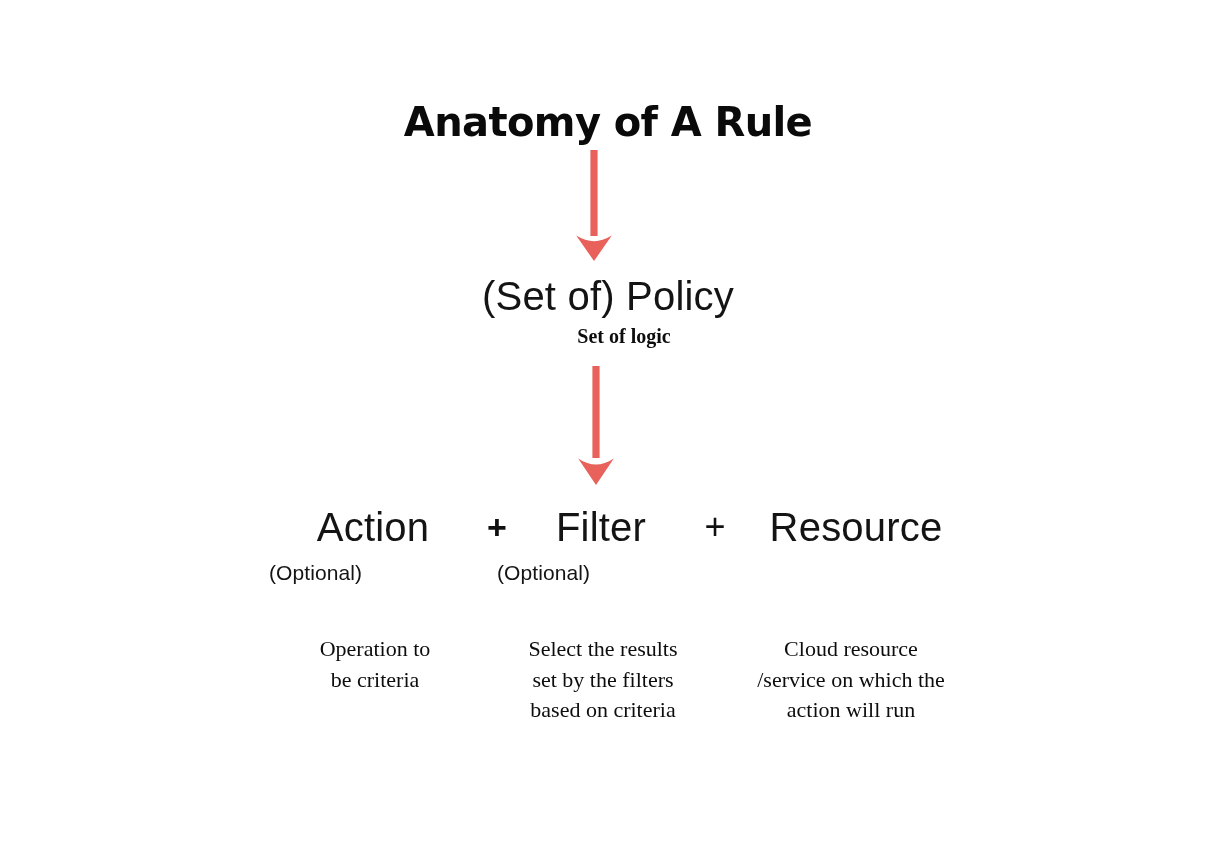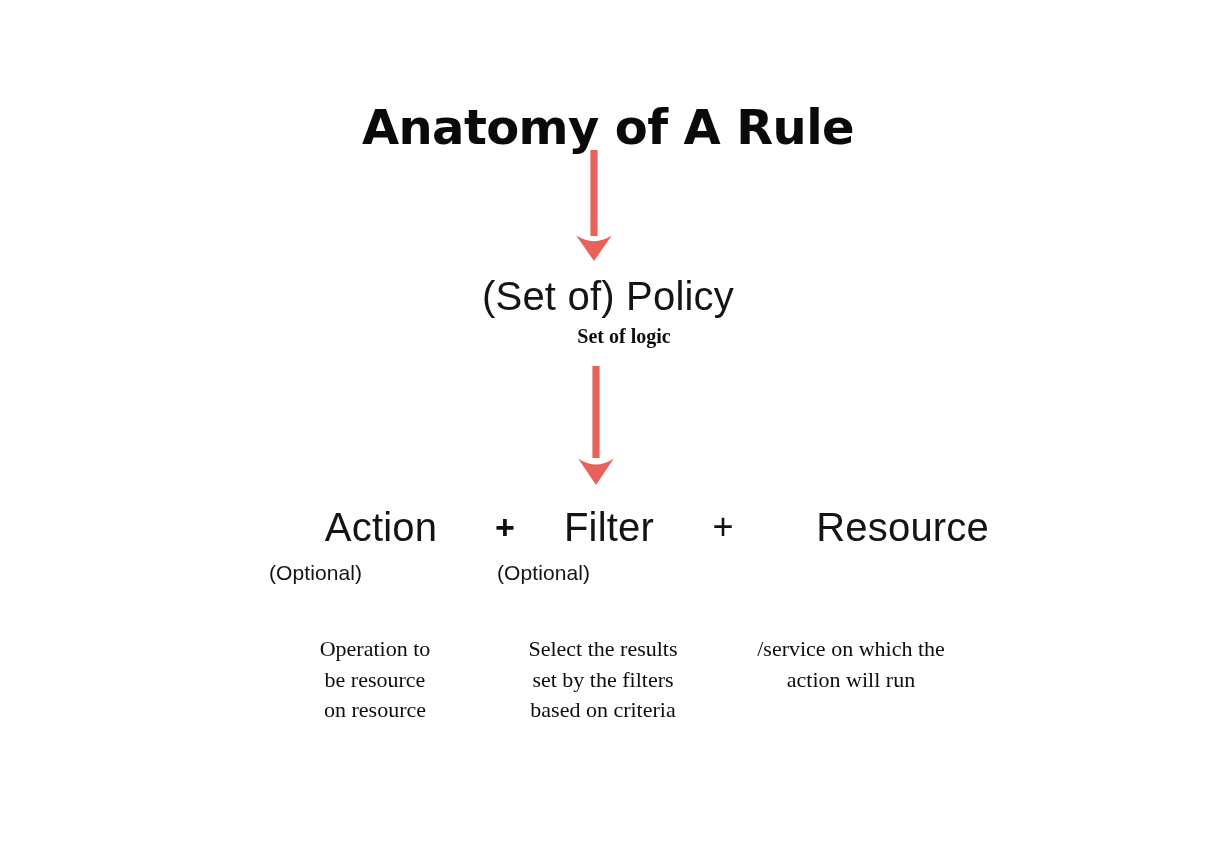--- a/index.html
+++ b/index.html
@@ -24,21 +24,21 @@
 
   
   .title {
     position: absolute;
     top: 99px;
     left: 0;
     width: 1216px;
     text-align: center;
     font-family: "DejaVu Sans", sans-serif;
     font-weight: 700;
-    font-size: 48px;
+    font-size: 40px;
     letter-spacing: -0.6px;
     color: #0a0a0a;
     white-space: nowrap;
   }
 
   
   .arrow {
     position: absolute;
   }
 
@@ -62,21 +62,21 @@
     font-weight: 700;
     font-size: 20px;
     color: #0d0d0d;
     white-space: nowrap;
     margin-left: 32px;
   }
 
   
   .terms-row {
     position: absolute;
-    left: 12px;
+    left: 4px;
     top: 501px;
     width: 1080px;
     height: 56px;
   }
   .term {
     position: absolute;
     top: 0;
     text-align: center;
     font-family: "Liberation Sans", sans-serif;
     font-weight: 300;
@@ -154,36 +154,36 @@
 
   <div class="terms-row">
     <div class="term" style="left:269px; width:200px;">Action</div>
 
     <div class="plus" style="left:463px; width:60px;">+</div>
 
     <div class="term" style="left:497px; width:200px;">Filter</div>
 
     <div class="plus light" style="left:681px; width:60px;">+</div>
 
-    <div class="term" style="left:727px; width:250px; text-align:right;">Resource</div>
+    <div class="term" style="left:727px; width:250px; text-align:center;">Resource</div>
   </div>
 
   <div class="optional" style="left:269px; width:200px;">(Optional)</div>
   <div class="optional" style="left:497px; width:200px;">(Optional)</div>
 
   <div class="desc" style="left:275px; width:200px;">
     <span class="l">Operation to</span>
-    <span class="l">be resource</span>
-    <span class="l">on resource</span>
+    <span class="l">be criteria</span>
   </div>
 
   <div class="desc" style="left:483px; width:240px;">
     <span class="l">Select the results</span>
     <span class="l">set by the filters</span>
     <span class="l">based on criteria</span>
   </div>
 
   <div class="desc" style="left:721px; width:260px;">
+    <span class="l">Cloud resource</span>
     <span class="l">/service on which the</span>
     <span class="l">action will run</span>
   </div>
 
 </div>
 
 </body></html>

